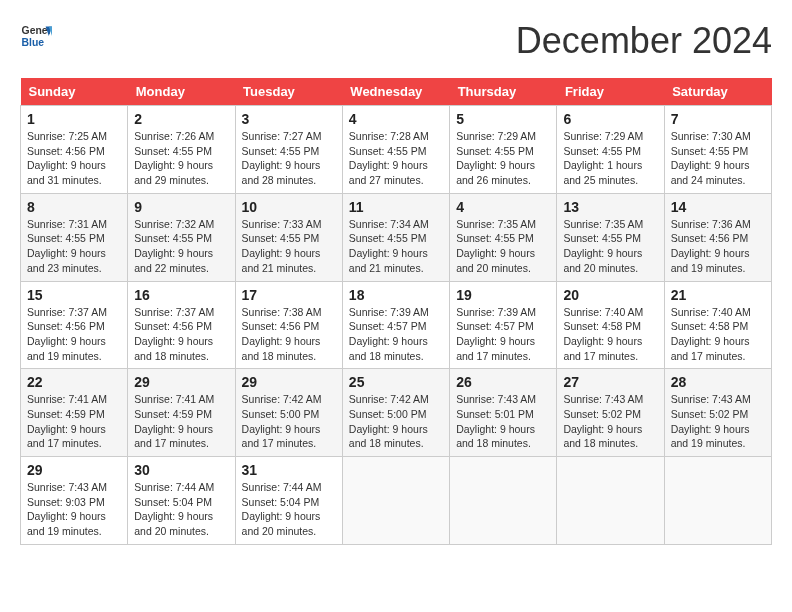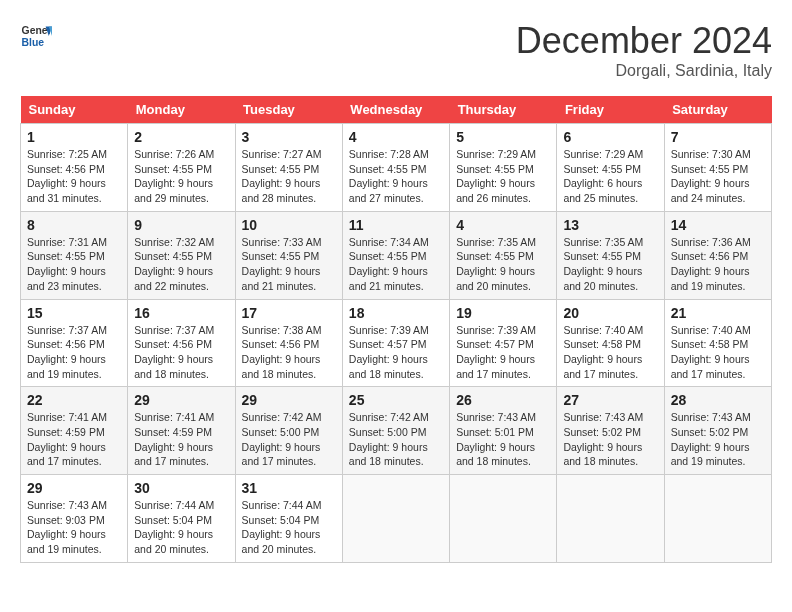--- a/index.html
+++ b/index.html
@@ -85,21 +85,20 @@
   <div class="logo">
     <svg class="logo-icon" viewBox="0 0 40 40" xmlns="http://www.w3.org/2000/svg">
       <text x="2" y="18" font-size="13" font-weight="bold" fill="#333">General</text>
       <text x="2" y="32" font-size="13" font-weight="bold" fill="#1a5fa8">Blue</text>
       <polygon points="32,8 40,8 36,20" fill="#1a5fa8"></polygon>
       <polygon points="36,8 40,8 40,20" fill="#4a9fd4"></polygon>
     </svg>
   </div>
   <div class="title-section">
     <div class="main-title">December 2024</div>
-    <div class="subtitle">Dorgali, Sardinia, Italy</div>
   </div>
 </div>
 
 <table class="calendar-table">
   <thead>
     <tr>
     <th>Sunday</th>
         <th>Monday</th>
         <th>Tuesday</th>
         <th>Wednesday</th>
@@ -148,21 +147,21 @@
             <span>Sunrise: 7:29 AM</span><br>
             <span>Sunset: 4:55 PM</span><br>
             <span>Daylight: 9 hours and 26 minutes.</span>
           </div>
         </td>
         <td>
           <span class="day-number">6</span>
           <div class="day-info">
             <span>Sunrise: 7:29 AM</span><br>
             <span>Sunset: 4:55 PM</span><br>
-            <span>Daylight: 6 hours and 25 minutes.</span>
+            <span>Daylight: 1 hours and 25 minutes.</span>
           </div>
         </td>
         <td>
           <span class="day-number">7</span>
           <div class="day-info">
             <span>Sunrise: 7:30 AM</span><br>
             <span>Sunset: 4:55 PM</span><br>
             <span>Daylight: 9 hours and 24 minutes.</span>
           </div>
         </td>

